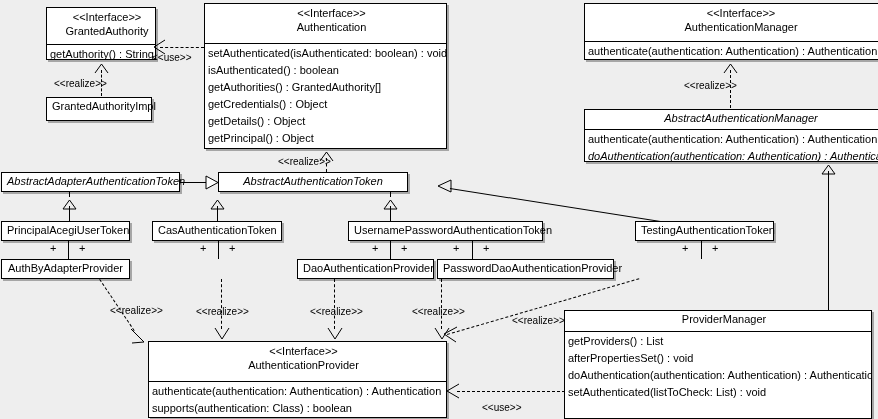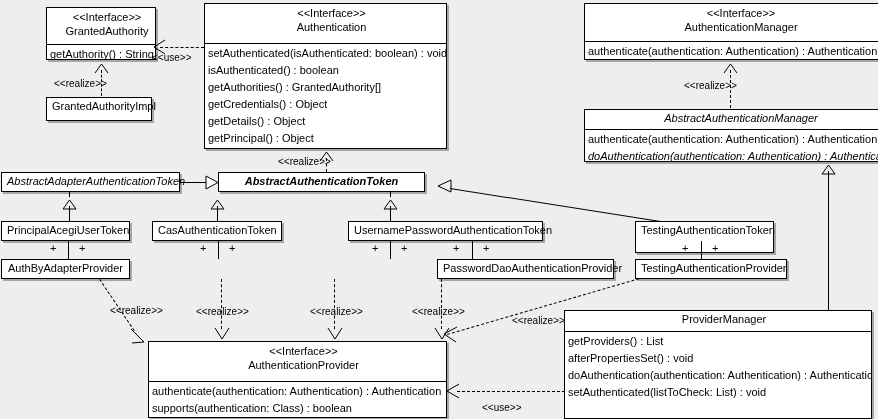--- a/index.html
+++ b/index.html
@@ -213,21 +213,21 @@
       </svg>
   </div>
   <div class="ln vl" style="left:828px; top:171px; height:140px;"></div>
 
   <div class="uml-box simple" style="left:1px; top:172px; width:179px; height:20px;">
     <div class="uml-head">
       <span class="cls-name abstract">AbstractAdapterAuthenticationToken</span>
     </div>
   </div>
 
-  <div class="uml-box simple" style="left:218px; top:172px; width:207px; height:20px;font-weight:bold;">
+  <div class="uml-box simple" style="left:218px; top:172px; width:190px; height:20px;">
     <div class="uml-head">
       <span class="cls-name abstract">AbstractAuthenticationToken</span>
     </div>
   </div>
 
   <div class="tri-up-o" style="left:319px; top:148px;">
     <svg width="15" height="11" viewBox="0 0 15 11">
         <polyline points="1,10 7.5,1 14,10" fill="none" stroke="#000" stroke-width="1"></polyline>
       </svg>
   </div>
@@ -279,21 +279,21 @@
     </div>
   </div>
   <div class="tri-up-o" style="left:383px; top:196px;">
     <svg width="15" height="11" viewBox="0 0 15 11">
         <polygon points="1,10 7.5,1 14,10" fill="#eeeeee" stroke="#000" stroke-width="1"></polygon>
       </svg>
   </div>
   <div class="ln vl" style="left:390px; top:192px; height:5px;"></div>
   <div class="ln vl" style="left:390px; top:206px; height:15px;"></div>
 
-  <div class="uml-box simple" style="left:635px; top:221px; width:139px; height:32px;">
+  <div class="uml-box simple" style="left:635px; top:221px; width:139px; height:20px;">
     <div class="uml-head">
       <span class="cls-name">TestingAuthenticationToken</span>
     </div>
   </div>
 
   <div class="plus" style="left:50px; top:243px;">+</div>
   <div class="plus" style="left:79px; top:243px;">+</div>
   <div class="ln vl" style="left:68px; top:241px; height:18px;"></div>
 
   <div class="plus" style="left:200px; top:243px;">+</div>
@@ -312,32 +312,32 @@
   <div class="plus" style="left:712px; top:243px;">+</div>
   <div class="ln vl" style="left:701px; top:241px; height:18px;"></div>
 
   <div class="uml-box simple" style="left:1px; top:259px; width:129px; height:20px;">
     <div class="uml-head">
       <span class="cls-name">AuthByAdapterProvider</span>
     </div>
   </div>
 
 
+  <div class="uml-box simple" style="left:297px; top:259px; width:137px; height:20px;">
+    <div class="uml-head">
+      <span class="cls-name">DaoAuthenticationProvider</span>
+    </div>
+  </div>
 
   <div class="uml-box simple" style="left:437px; top:259px; width:177px; height:20px;">
     <div class="uml-head">
       <span class="cls-name">PasswordDaoAuthenticationProvider</span>
     </div>
   </div>
 
-  <div class="uml-box simple" style="left:635px; top:259px; width:152px; height:20px;">
-    <div class="uml-head">
-      <span class="cls-name">TestingAuthenticationProvider</span>
-    </div>
-  </div>
 
   <div class="diag dashed" style="left:100px; top:279px; width:62px; transform: rotate(56deg);"></div>
   <div class="arrow-open" style="left:129px; top:325px;">
     <svg width="20" height="20" viewBox="0 0 20 20">
         <polyline points="2,4 15,17 3,18" fill="none" stroke="#000" stroke-width="1"></polyline>
       </svg>
   </div>
   <div class="lbl" style="left:110px; top:305px;">&lt;&lt;realize&gt;&gt;</div>
 
   <div class="dash-v" style="left:221px; top:279px; height:50px;"></div>

